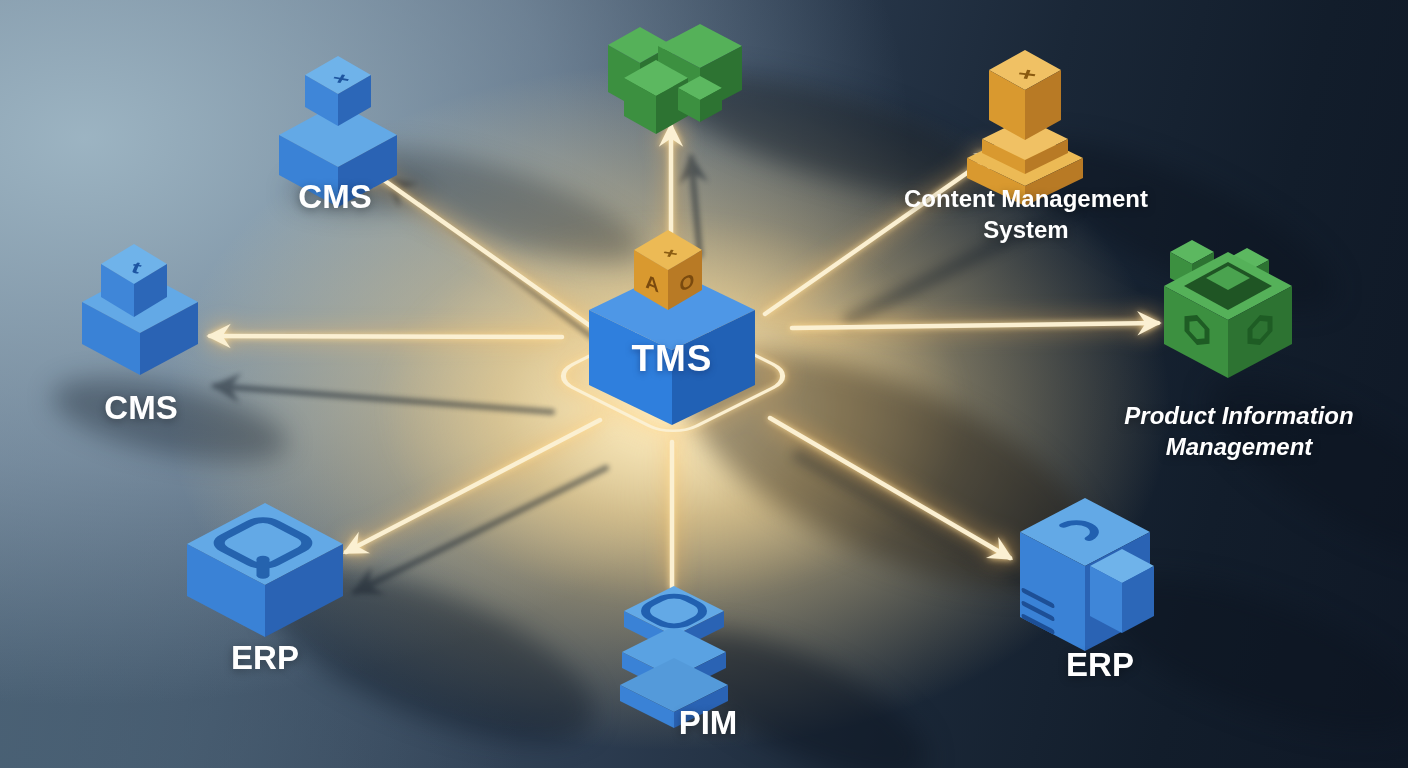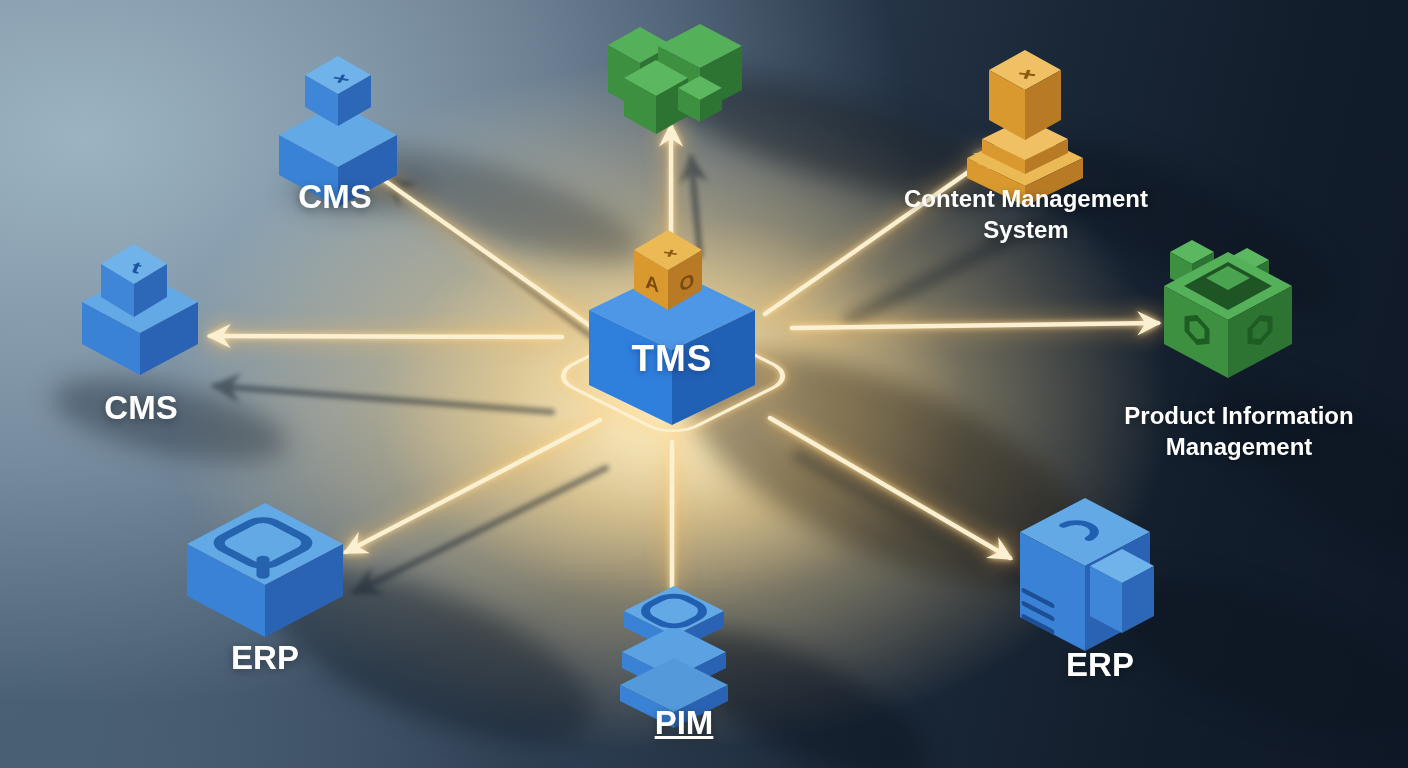--- a/index.html
+++ b/index.html
@@ -202,17 +202,17 @@
       <polygon points="1122,549 1154,566 1122,583 1090,566" fill="#6fb3ea"></polygon>
       <polygon points="1090,566 1122,583 1122,633 1090,616" fill="#3f86d8"></polygon>
       <polygon points="1154,566 1122,583 1122,633 1154,616" fill="#2c67b8"></polygon>
     </g>
   </svg>
 
   <div class="label tms" style="left:672px;top:359px;">TMS</div>
   <div class="label big" style="left:335px;top:197px;">CMS</div>
   <div class="label big" style="left:141px;top:408px;">CMS</div>
   <div class="label sm" style="left:1026px;top:178px;width:320px;">Content Management System</div>
-  <div class="label sm" style="left:1239px;top:395px;width:330px;">Product Information Management</div>
+  <div class="label sm" style="left:1239px;top:395px;width:330px;font-style:italic;">Product Information Management</div>
   <div class="label big" style="left:265px;top:658px;">ERP</div>
-  <div class="label big" style="left:684px;top:723px;text-decoration:underline;">PIM</div>
+  <div class="label big" style="left:708px;top:723px;">PIM</div>
   <div class="label big" style="left:1100px;top:665px;">ERP</div>
 </div>
 
 </body></html>

